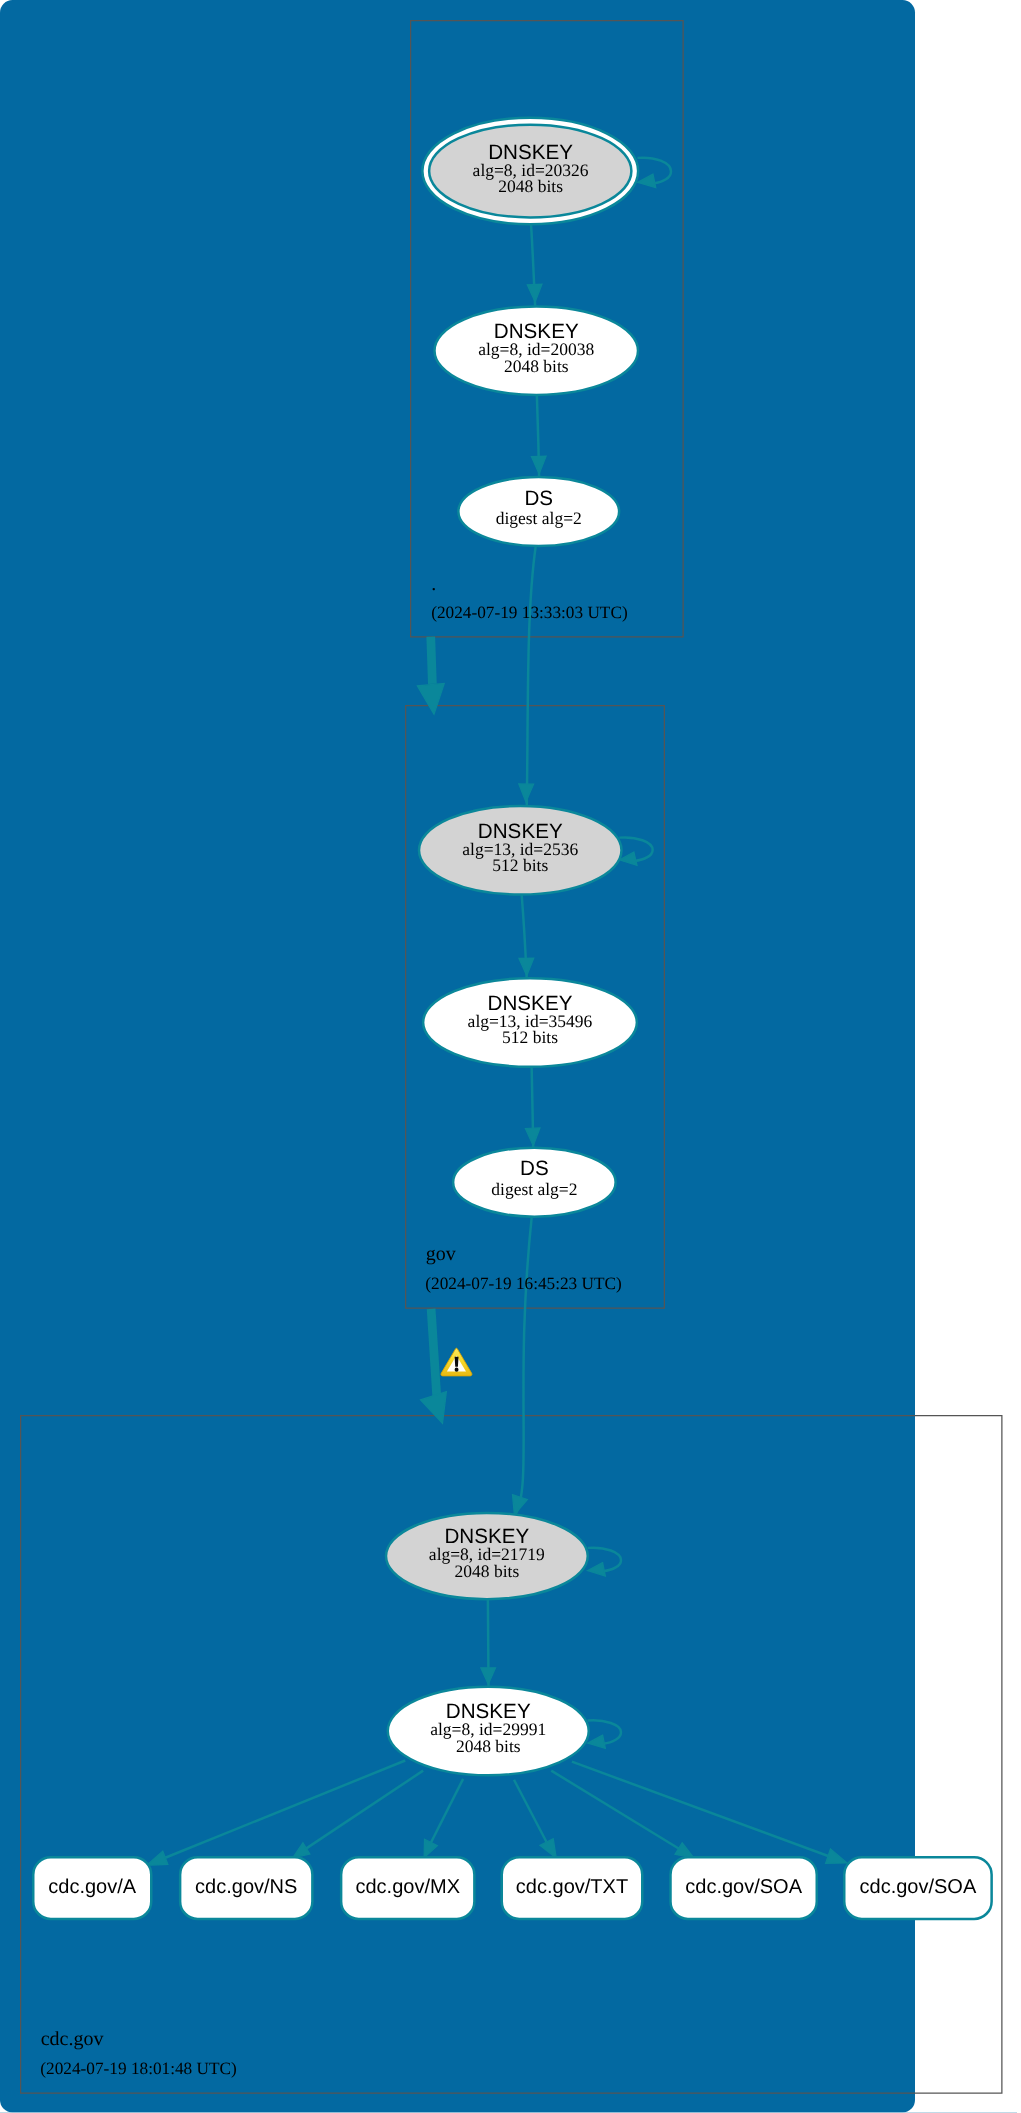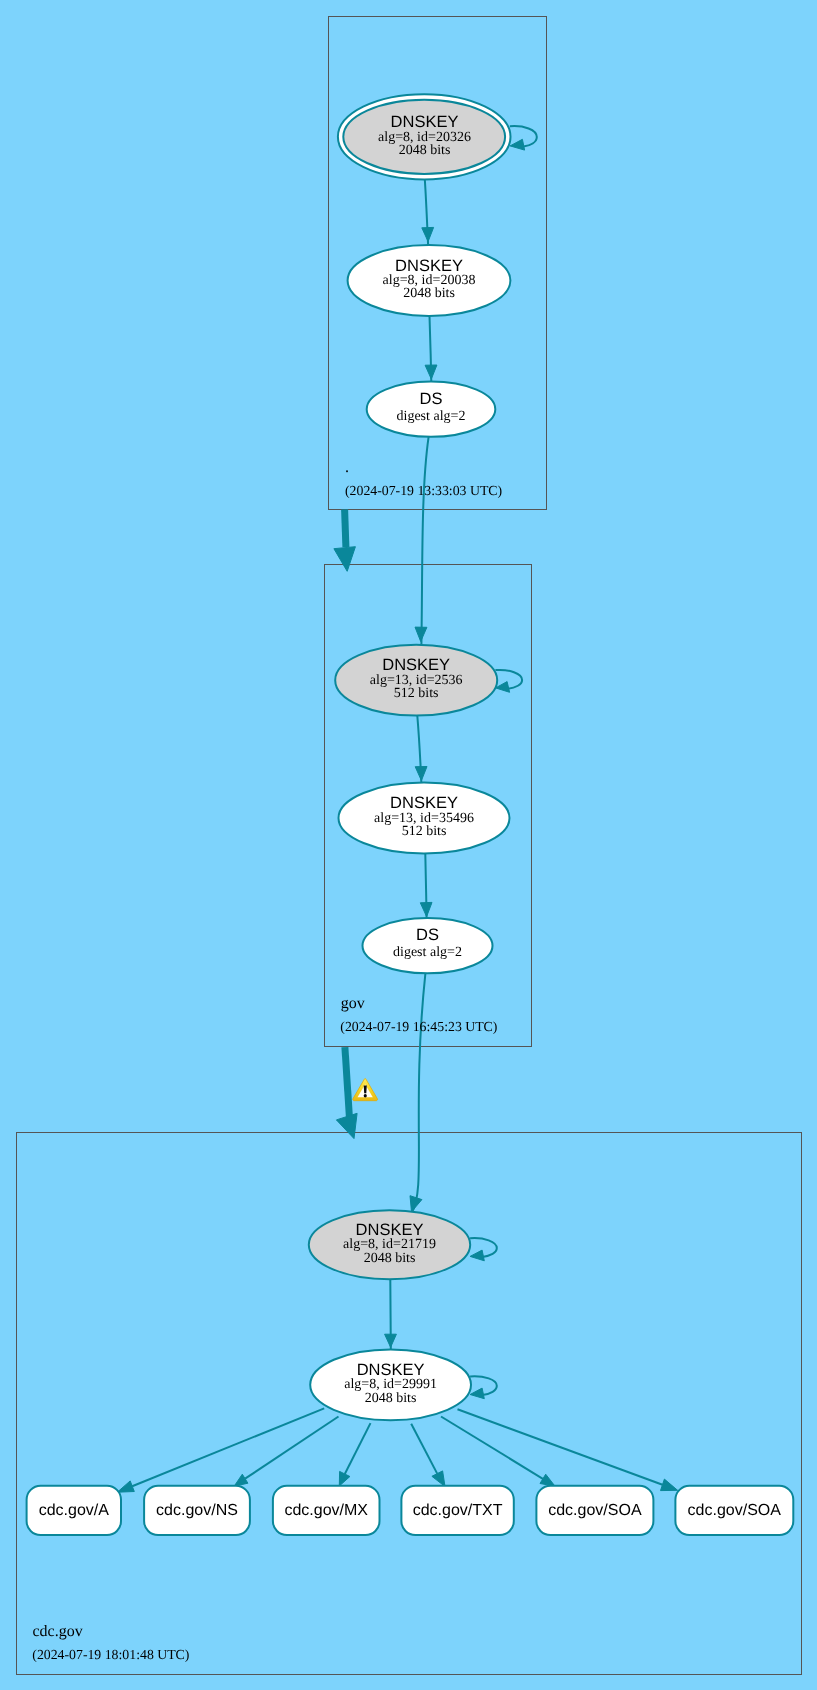--- a/index.html
+++ b/index.html
@@ -1,17 +1,17 @@
 <!DOCTYPE html>
 <html><head>
 <meta charset="utf-8">
 <style>
   html,body{margin:0;padding:0;background:#ffffff;}
   body{width:817px;height:1690px;overflow:hidden;font-family:"Liberation Sans",sans-serif;}
-  #canvas{position:relative;width:817px;height:1690px;background:#7dd3fc;}
+  #canvas{position:relative;width:732px;height:1690px;background:#0369a1;border-radius:10px;}
   svg{display:block;shape-rendering:geometricPrecision;}
   text{-webkit-font-smoothing:antialiased;text-rendering:geometricPrecision;}
   .zone-box{fill:none;stroke:#555555;stroke-width:1;}
   .node-ell{stroke:#0a879a;stroke-width:2;}
   .fill-grey{fill:#d3d3d3;}
   .fill-white{fill:#ffffff;}
   .edge{fill:none;stroke:#0a879a;stroke-width:2;stroke-linecap:butt;}
   .edge-thick{fill:none;stroke:#0a879a;stroke-width:7;}
   .ahead{fill:#0a879a;stroke:#0a879a;stroke-width:1;stroke-linejoin:miter;}
   .t-main{font-family:"Liberation Sans",sans-serif;font-size:16.5px;fill:#000000;text-anchor:middle;}

